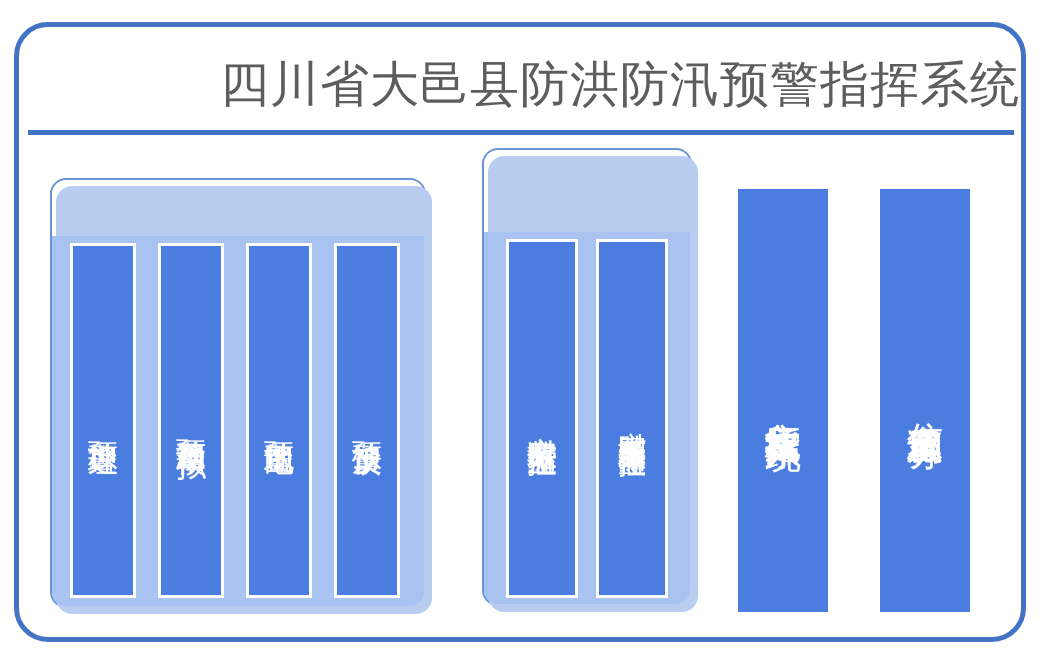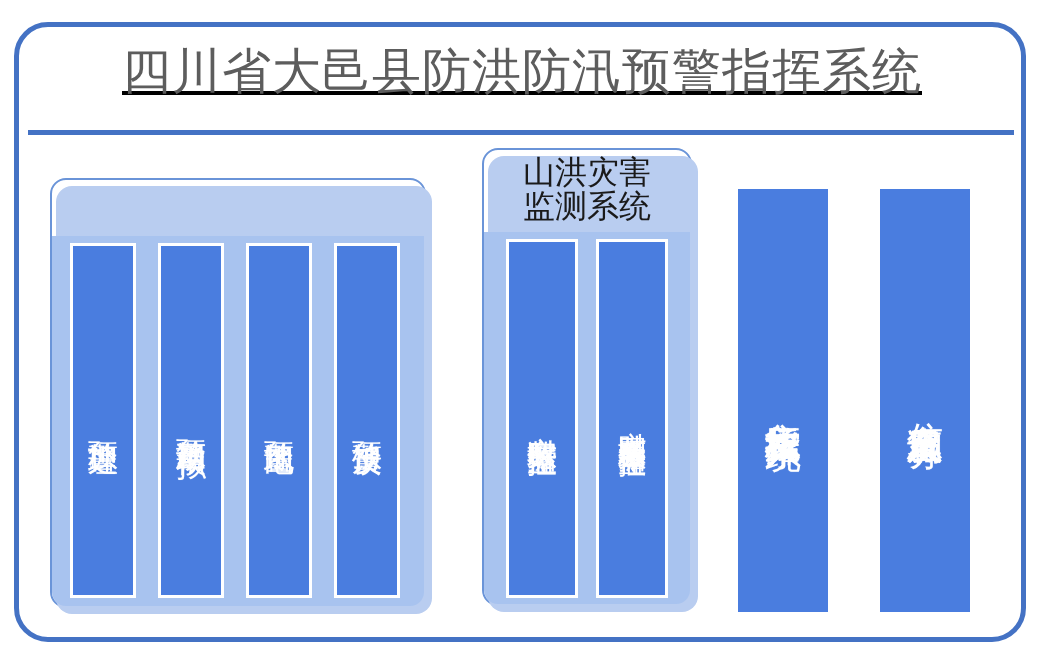--- a/index.html
+++ b/index.html
@@ -30,27 +30,26 @@
     border: 5px solid #4472c4;
     border-radius: 34px;
     box-sizing: border-box;
     background: transparent;
   }
 
   
   .title-bar {
     position: absolute;
     left: 24px;
-    top: 23px;
+    top: 36px;
     width: 996px;
     height: 98px;
     display: flex;
     align-items: center;
-    justify-content: center;
-    text-decoration: underline;
+    justify-content: flex-end;
   }
   .title-text {
     font-size: 49px;
     color: #5d5d5d;
     letter-spacing: 1px;
     white-space: nowrap;
     line-height: 1.1;
     font-weight: 400;
   }
   .title-divider {
@@ -154,22 +153,20 @@
   </div>
   <div class="vcol" style="left:334px; top:243px; width:66px; height:355px;">
     <span class="vtext">预警反馈</span>
   </div>
 
   <div class="panel-shadow" style="left:488px; top:156px; width:210px; height:456px;"></div>
 
   <div class="group-panel" style="left:482px; top:148px; width:210px; height:458px;">
   </div>
   <div class="tray rounded-bottom" style="left:484px; top:232px; width:206px; height:372px;"></div>
-  <div class="group-title" style="left:484px; top:156px; width:206px; font-size:32px;">山洪灾害
-监测系统</div>
 
   <div class="vcol" style="left:506px; top:239px; width:72px; height:359px;">
     <span class="vtext">实时数据监控</span>
   </div>
   <div class="vcol" style="left:596px; top:239px; width:72px; height:359px;">
     <span class="vtext" style="font-size:28px;">实时动态影像数据监控</span>
   </div>
 
   <div class="vcol no-border" style="left:738px; top:189px; width:90px; height:423px;">
     <span class="vtext" style="font-size:36px;">应急救援指挥系统</span>

